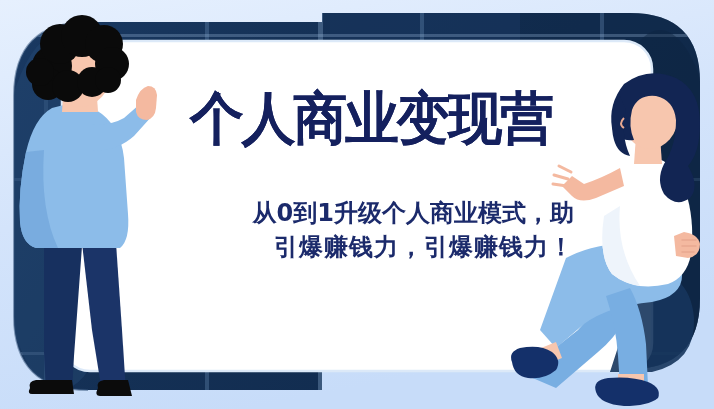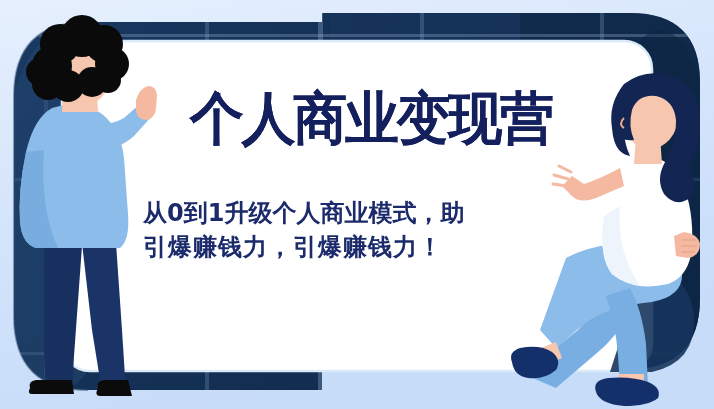--- a/index.html
+++ b/index.html
@@ -22,22 +22,22 @@
     font-weight:700;
     font-size:57px;
     line-height:60px;
     letter-spacing:-2px;
     color:#14205e;
     transform:scaleX(0.94);
     white-space:nowrap;
     text-shadow:0 0 0 #14205e;
   }
   .subtitle{
-    position:absolute;left:143px;width:420px;top:196px;
-    text-align:left;
+    position:absolute;left:154px;width:420px;top:196px;
+    text-align:right;
     font-family:"DejaVu Sans","Liberation Sans",sans-serif;
     font-weight:700;
     font-size:24px;
     line-height:34px;
     letter-spacing:0px;
     color:#1b2a6b;
   }
   .subtitle .ln{display:block;}
   .subtitle .ln2{letter-spacing:1px;}
 </style>

